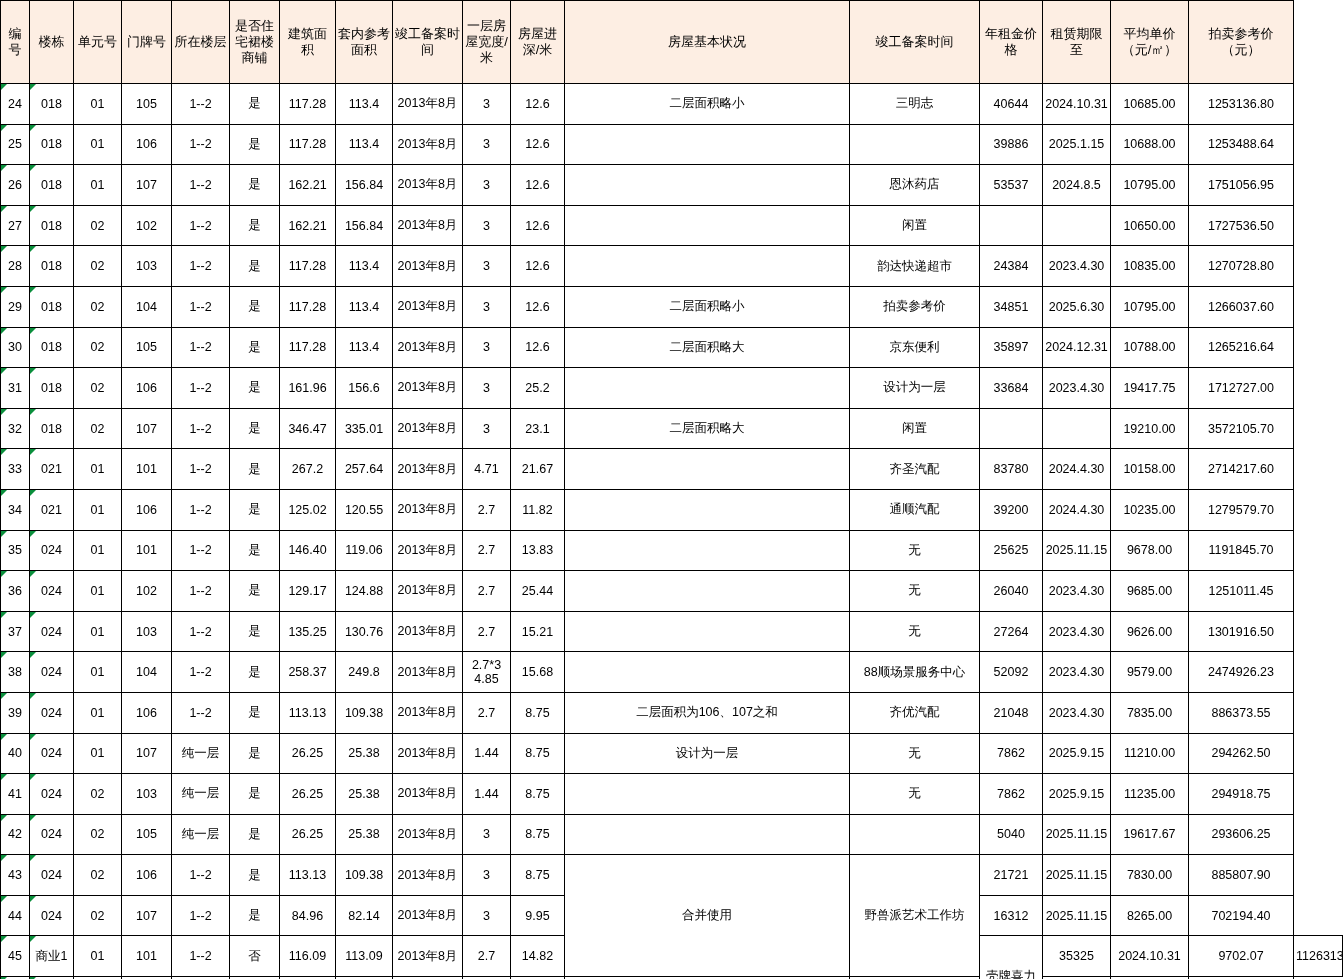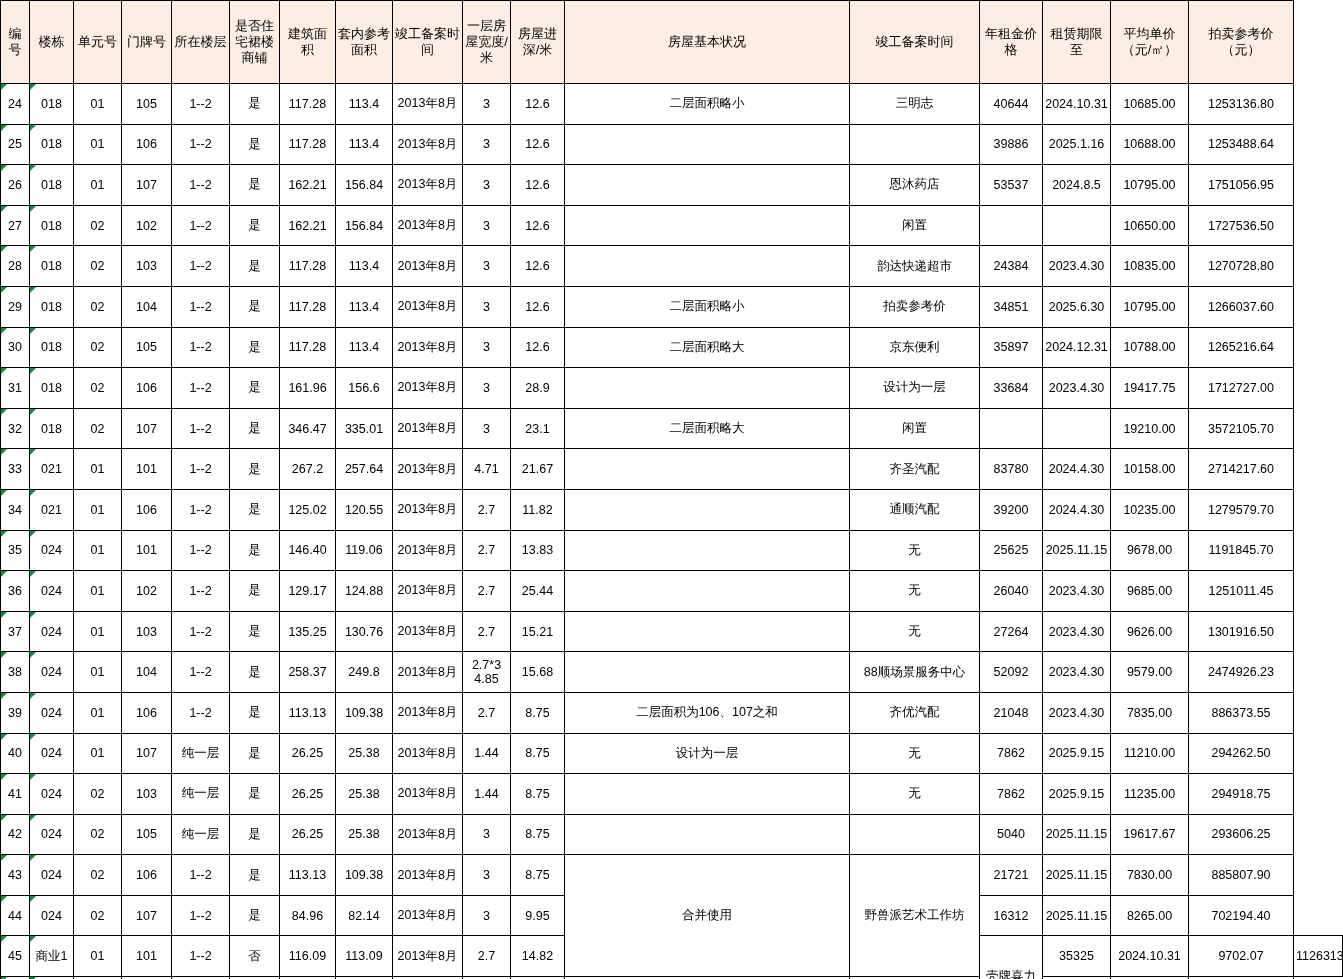--- a/index.html
+++ b/index.html
@@ -128,21 +128,21 @@
         <td>1--2</td>
         <td>是</td>
         <td>117.28</td>
         <td>113.4</td>
         <td>2013年8月</td>
         <td>3</td>
         <td>12.6</td>
         <td></td>
         <td></td>
         <td class="small">39886</td>
-        <td class="small">2025.1.16</td>
+        <td class="small">2025.1.15</td>
         <td>10688.00</td>
         <td>1253488.64</td>
       </tr>
       <tr>
         <td class="mark">26</td>
         <td class="mark">018</td>
         <td>01</td>
         <td>107</td>
         <td>1--2</td>
         <td>是</td>
@@ -238,21 +238,21 @@
         <td class="mark">31</td>
         <td class="mark">018</td>
         <td>02</td>
         <td>106</td>
         <td>1--2</td>
         <td>是</td>
         <td>161.96</td>
         <td>156.6</td>
         <td>2013年8月</td>
         <td>3</td>
-        <td>28.9</td>
+        <td>25.2</td>
         <td></td>
         <td>设计为一层</td>
         <td class="small">33684</td>
         <td class="small">2023.4.30</td>
         <td>19417.75</td>
         <td>1712727.00</td>
       </tr>
       <tr>
         <td class="mark">32</td>
         <td class="mark">018</td>

